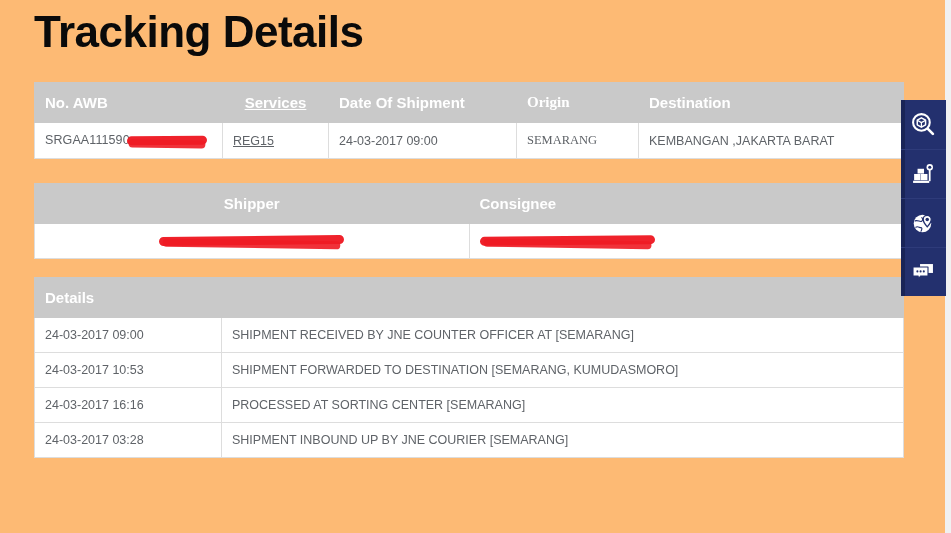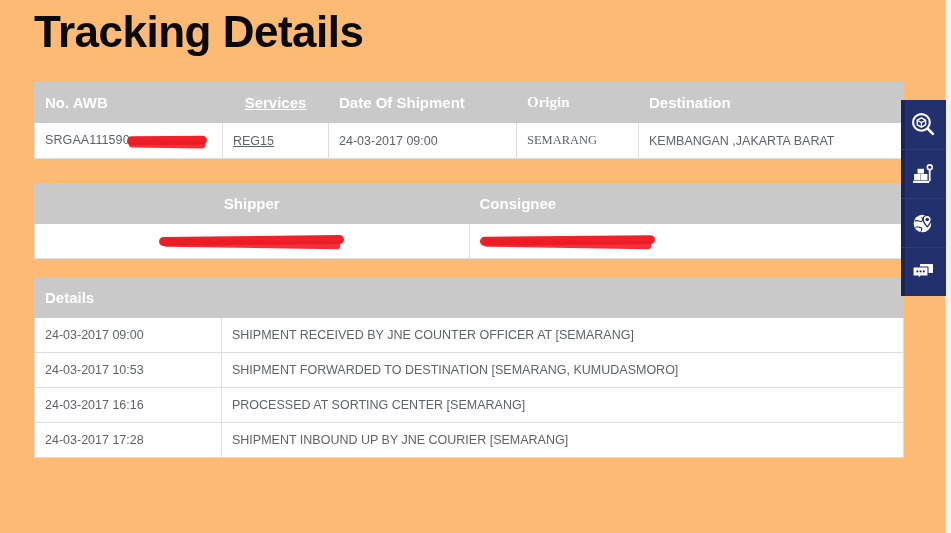--- a/index.html
+++ b/index.html
@@ -246,21 +246,21 @@
         </tr>
         <tr>
           <td class="t-time">24-03-2017 10:53</td>
           <td class="t-desc">SHIPMENT FORWARDED TO DESTINATION [SEMARANG, KUMUDASMORO]</td>
         </tr>
         <tr>
           <td class="t-time">24-03-2017 16:16</td>
           <td class="t-desc">PROCESSED AT SORTING CENTER [SEMARANG]</td>
         </tr>
         <tr>
-          <td class="t-time">24-03-2017 17:28</td>
+          <td class="t-time">24-03-2017 03:28</td>
           <td class="t-desc">SHIPMENT INBOUND UP BY JNE COURIER [SEMARANG]</td>
         </tr>
       </tbody>
     </table>
 
   </div>
 
   <div class="sidebar">
 
     <div class="side-btn">

